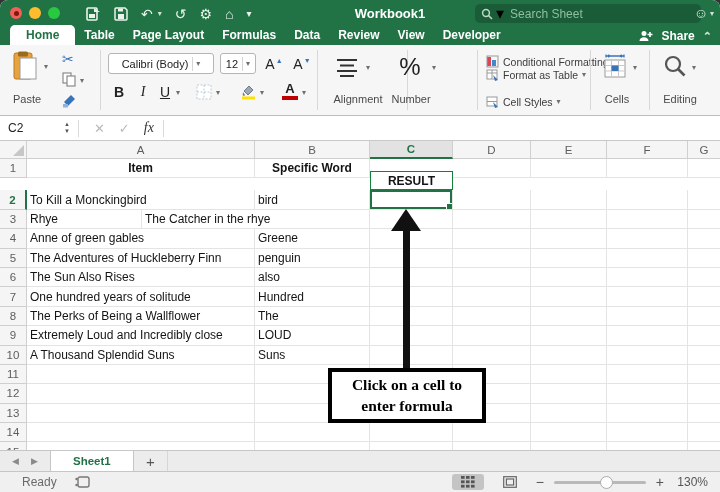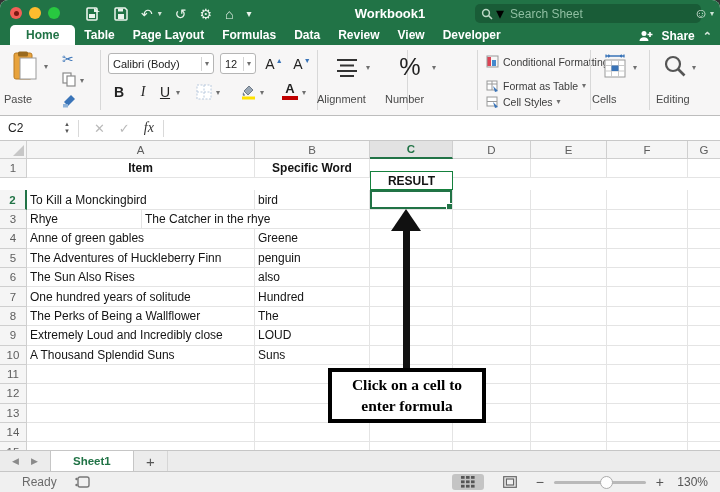--- a/index.html
+++ b/index.html
@@ -29,23 +29,23 @@
   .tabrow { position:absolute; top:27px; left:0; width:720px; height:18px; background:#217346; display:flex; align-items:flex-end; }
   .rtab { color:#ffffff; font-size:12px; font-weight:bold; padding:2px 9px 3px; white-space:nowrap; }
   .rtab.active { background:#ffffff; color:#217346; border-radius:5px 5px 0 0; padding:3px 16px 3px; margin-left:10px; }
   .tab-right { position:absolute; right:8px; top:0; height:18px; display:flex; align-items:center; gap:8px; color:#fff; }
   .share-label { font-size:12px; font-weight:bold; }
   .chev-up { font-size:11px; font-weight:bold; color:#d7e8dd; }
 
   
   .ribbon { position:absolute; top:45px; left:0; width:720px; height:71px; background:#f7f6f6; border-bottom:1px solid #bdbdbd; font-size:11px; color:#3c3c3c; }
   .vsep { position:absolute; top:5px; height:60px; width:1px; background:#d8d8d8; }
-  .grp-label { position:absolute; top:48px; text-align:left; color:#4a4a4a; font-size:11px; }
+  .grp-label { position:absolute; top:48px; text-align:center; color:#4a4a4a; font-size:11px; }
   .caret { color:#6f6f6f; font-size:8px; }
-  .combo { position:absolute; background:#fff; border:1px solid #b5b5b5; border-radius:3px; height:21px; display:flex; align-items:center; justify-content:space-between; padding:0 4px; font-size:11px; color:#222; }
+  .combo { position:absolute; background:#fff; border:1px solid #b5b5b5; border-radius:3px; height:21px; display:flex; align-items:center; justify-content:center; padding:0 4px; font-size:11px; color:#222; }
   .combo .caret { border-left:1px solid #d5d5d5; padding-left:3px; margin-left:4px; height:14px; display:flex; align-items:center; }
   .fmt-btn { position:absolute; top:36px; height:22px; display:flex; align-items:center; justify-content:center; color:#222; }
   .stack-item { position:absolute; display:flex; align-items:center; gap:4px; white-space:nowrap; font-size:10.5px; color:#3c3c3c; }
 
   
   .formulabar { position:absolute; top:116px; left:0; width:720px; height:25px; background:#fff; border-bottom:1px solid #c8c8c8; display:flex; align-items:center; }
   .namebox { width:58px; height:25px; display:flex; align-items:center; padding-left:8px; font-size:12px; color:#222; }
   .stepper { display:flex; flex-direction:column; font-size:6px; color:#555; line-height:1.1; margin-left:6px; }
   .fb-sep { width:1px; height:17px; background:#d9d9d9; margin:0 8px; }
   .fb-ico { color:#b9b9b9; font-size:13px; margin:0 7px; }
@@ -233,21 +233,21 @@
 
     <div class="stack-item" style="left:486px;top:51px;top:10px">
       <svg width="13" height="13" viewBox="0 0 13 13">
           <rect x="1" y="2" width="4" height="9" fill="#d45"></rect>
           <rect x="6" y="5" width="4" height="6" fill="#48c"></rect>
           <rect x="1" y="1" width="11" height="11" fill="none" stroke="#999"></rect>
         </svg>
       <span>Conditional Formatting</span>
         <span class="caret">▾</span>
     </div>
-    <div class="stack-item" style="left:486px;top:34px">
+    <div class="stack-item" style="left:486px;top:23px">
       <svg width="13" height="13" viewBox="0 0 13 13">
           <rect x="1" y="2" width="10" height="9" fill="#fff" stroke="#999"></rect>
           <line x1="1" y1="5" x2="11" y2="5" stroke="#999"></line>
           <line x1="6" y1="2" x2="6" y2="11" stroke="#999"></line>
           <path d="M7 7 l5 5 l-3 1 Z" fill="#3a74b8"></path>
         </svg>
       <span>Format as Table</span>
         <span class="caret">▾</span>
     </div>
     <div class="stack-item" style="left:486px;top:50px">

